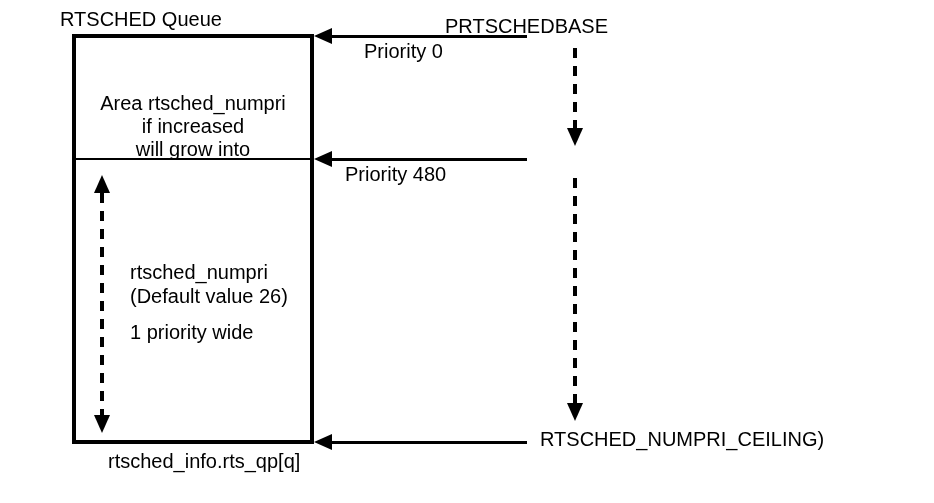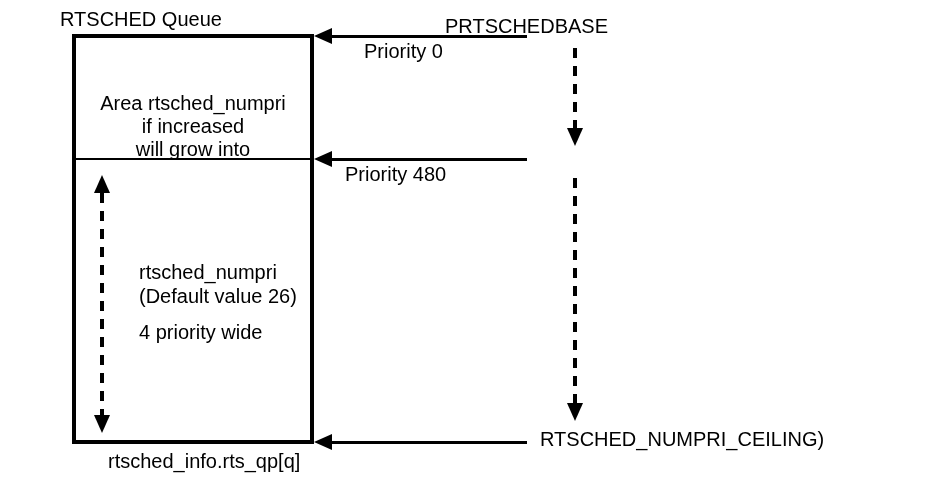--- a/index.html
+++ b/index.html
@@ -66,25 +66,25 @@
   <div class="abs box-line" style="left:72px; top:440px; width:242px; height:4px;"></div>
 
   <div class="abs box-line" style="left:74px; top:158px; width:238px; height:2px;"></div>
 
   <div class="abs center" style="left:80px; top:84px; width:226px; line-height:1.15;margin-top:8px;">
     <div>Area rtsched_numpri</div>
     <div>if increased</div>
     <div>will grow into</div>
   </div>
 
-  <div class="abs" style="left:130px; top:260px; line-height:1.2;margin-left:9px;">
+  <div class="abs" style="left:130px; top:260px; line-height:1.2;">
     <div>rtsched_numpri</div>
     <div>(Default value 26)</div>
     <div style="height:12px;"></div>
-    <div>4 priority wide</div>
+    <div>1 priority wide</div>
   </div>
 
   <div class="abs text" style="left:108px; top:450px;">rtsched_info.rts_qp[q]</div>
 
   <div class="abs arrow-up" style="left:94px; top:175px;"></div>
   <div class="abs dash-vert" style="left:100px; top:193px; height:222px;"></div>
   <div class="abs arrow-down" style="left:94px; top:415px;"></div>
 
   <div class="abs arrow-left" style="left:314px; top:28px;"></div>
   <div class="abs box-line" style="left:332px; top:35px; width:195px; height:3px;"></div>

